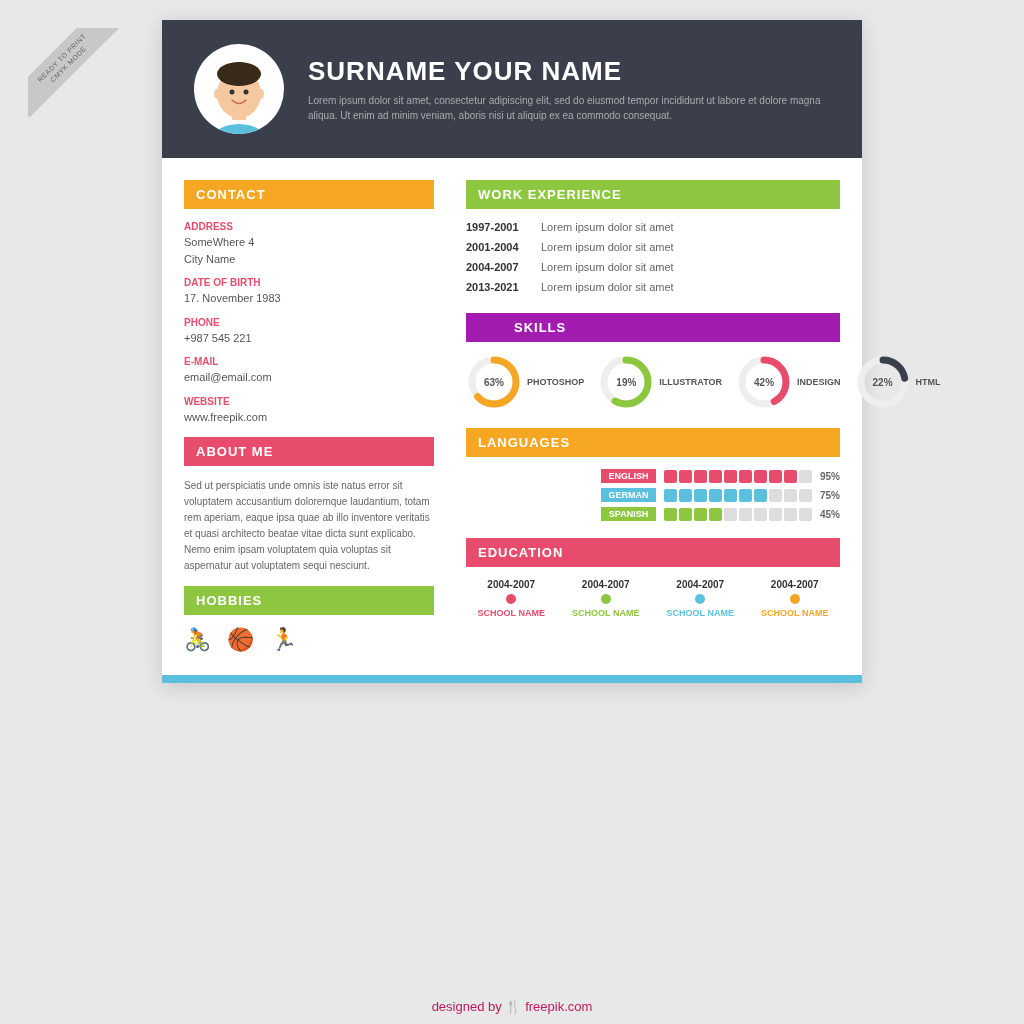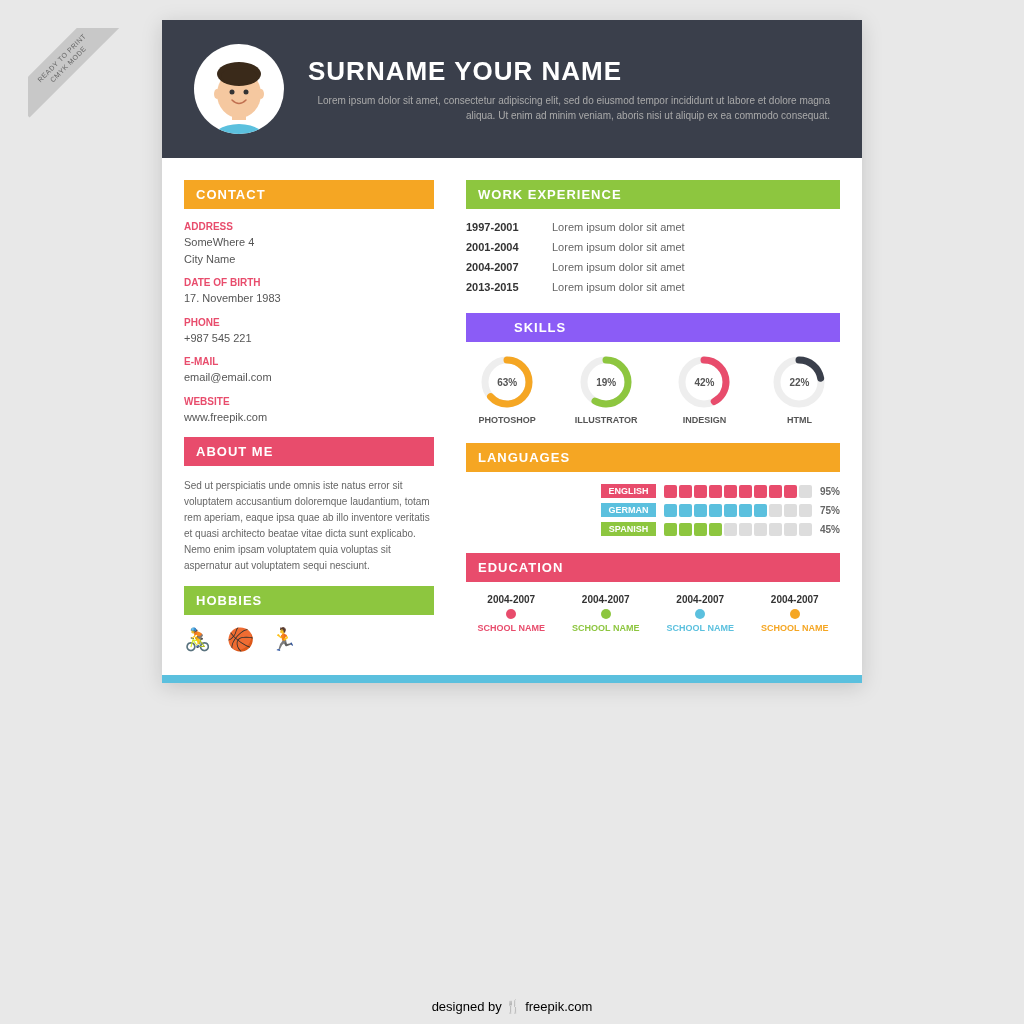--- a/index.html
+++ b/index.html
@@ -81,21 +81,20 @@
       font-weight: bold;
       color: white;
       text-transform: uppercase;
       letter-spacing: 1px;
     }
     .header-desc {
       font-size: 10px;
       color: #aaa;
       margin-top: 6px;
       line-height: 1.5;
-      text-align: right;
     }
 
     
     .body {
       display: flex;
       gap: 0;
     }
     .left-col {
       width: 42%;
       padding: 22px 22px 22px 22px;
@@ -111,21 +110,21 @@
       font-size: 13px;
       font-weight: bold;
       color: white;
       text-transform: uppercase;
       letter-spacing: 1px;
       margin-bottom: 12px;
     }
     .orange { background: #f5a623; }
     .pink { background: #e84c6c; }
     .green { background: #8dc63f; }
-    .blue { background: #8b5cf6; padding-left: 48px; }
+    .blue { background: #a21caf; padding-left: 48px; }
     .yellow { background: #f5a623; }
     .red { background: #e84c6c; }
 
     
     .contact-label {
       font-size: 10px;
       font-weight: bold;
       color: #e84c6c;
       margin-bottom: 2px;
       margin-top: 10px;
@@ -149,21 +148,21 @@
     .hobbies-icons {
       display: flex;
       gap: 16px;
       margin-top: 10px;
       font-size: 22px;
     }
 
     
     .work-row {
       display: flex;
-      gap: 14px;
+      gap: 3px;
       margin-bottom: 8px;
       align-items: flex-start;
     }
     .work-year {
       font-size: 11px;
       font-weight: bold;
       color: #333;
       min-width: 72px;
     }
     .work-desc {
@@ -171,21 +170,21 @@
       color: #666;
     }
     .skills-circles {
       display: flex;
       gap: 14px;
       justify-content: space-around;
       margin: 12px 0 6px;
     }
     .skill-item {
       display: flex;
-      flex-direction: column;
+      flex-direction: row;
       align-items: center;
       gap: 5px;
     }
     .skill-label {
       font-size: 9px;
       font-weight: bold;
       color: #555;
       text-transform: uppercase;
     }
     .donut-wrap {
@@ -362,21 +361,21 @@
             </div>
             <div class="work-row">
               <span class="work-year">2001-2004</span>
               <span class="work-desc">Lorem ipsum dolor sit amet</span>
             </div>
             <div class="work-row">
               <span class="work-year">2004-2007</span>
               <span class="work-desc">Lorem ipsum dolor sit amet</span>
             </div>
             <div class="work-row">
-              <span class="work-year">2013-2015</span>
+              <span class="work-year">2013-2021</span>
               <span class="work-desc">Lorem ipsum dolor sit amet</span>
             </div>
           </div>
 
         <div class="divider"></div>
 
         <div class="section-header blue">SKILLS</div>
         <div class="skills-circles" id="skills-circles">
             <div class="skill-item">
               <div class="donut-wrap"><svg width="56" height="56" viewBox="0 0 56 56" xmlns="http://www.w3.org/2000/svg">
@@ -487,16 +486,16 @@
               <div class="edu-school" style="color: rgb(245, 166, 35);">SCHOOL NAME</div>
             </div>
           </div>
 
       </div>
     </div>
 
     <div class="footer-bar"></div>
   </div>
 
-  <div style="position:absolute;bottom:10px;left:0;right:0;text-align:center;font-size:13px;color:#000000;">
+  <div style="position:absolute;bottom:10px;left:0;right:0;text-align:center;font-size:13px;color:#be185d;">
     designed by 🍴 freepik.com
   </div>
 </div>
 
 </body></html>

